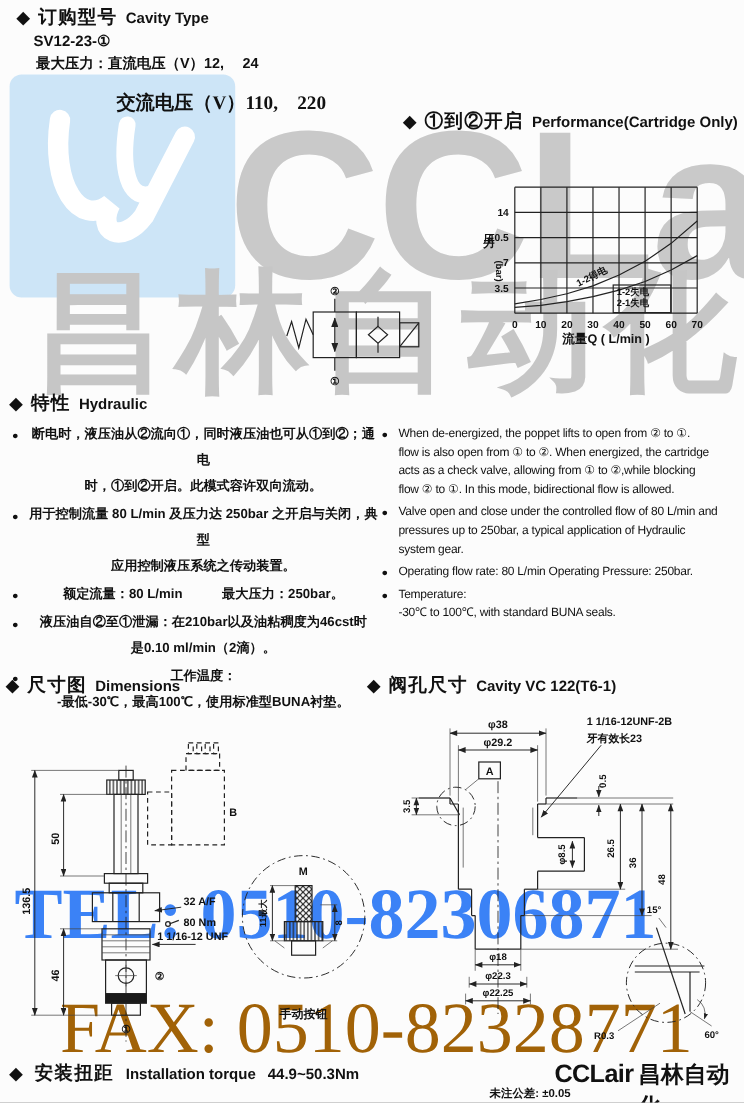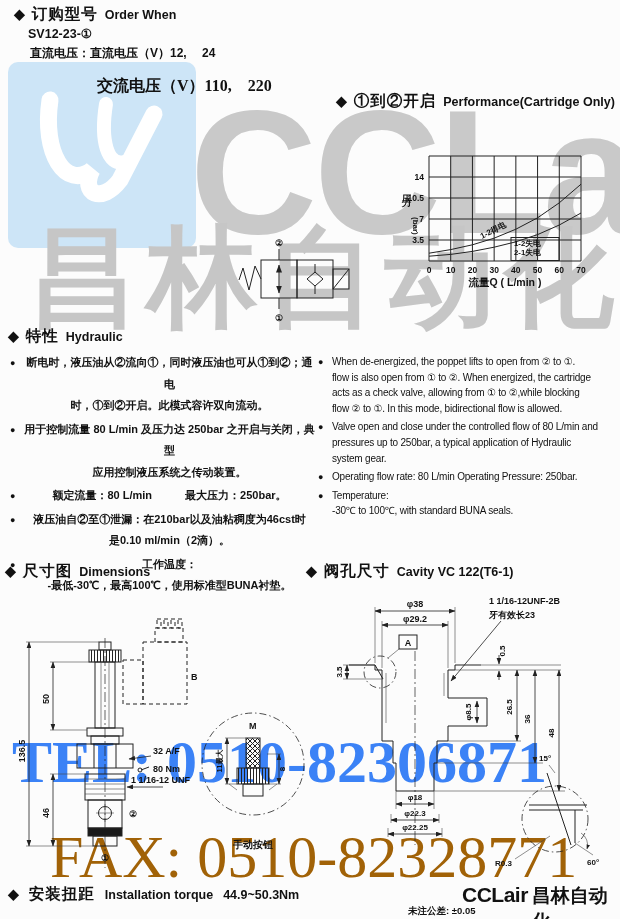--- a/index.html
+++ b/index.html
@@ -52,25 +52,25 @@
     </svg>
   </div>
   <div class="wm wm-cclair">CCLair</div>
   <div class="wm wm-hanzi">昌林自动化</div>
   <div class="wm wm-tel">TEL: 0510-82306871</div>
   <div class="wm wm-fax">FAX: 0510-82328771</div>
 
   <div class="ct sec-h" style="left:14px;top:4px;">
     <span class="dia">◆</span>
     <span class="zh">订购型号</span>
-    <span class="en">Order When</span>
+    <span class="en">Cavity Type</span>
   </div>
   <div class="ct ot-model">SV12-23-①</div>
   <div class="ct ot-line1">
-    <span>直流电压：</span><span>直流电压（V）12,　 24</span>
+    <span>最大压力：</span><span>直流电压（V）12,　 24</span>
   </div>
   <div class="ct ot-line2">交流电压（V）110,　220</div>
 
   <div class="ct sec-h" style="left:336px;top:91px;">
     <span class="dia">◆</span>
     <span class="zh">①到②开启</span>
     <span class="en">Performance(Cartridge Only)</span>
   </div>
 
   <svg class="ct draw" style="left:396px;top:133px;" width="220" height="160" viewBox="0 0 220 160">

